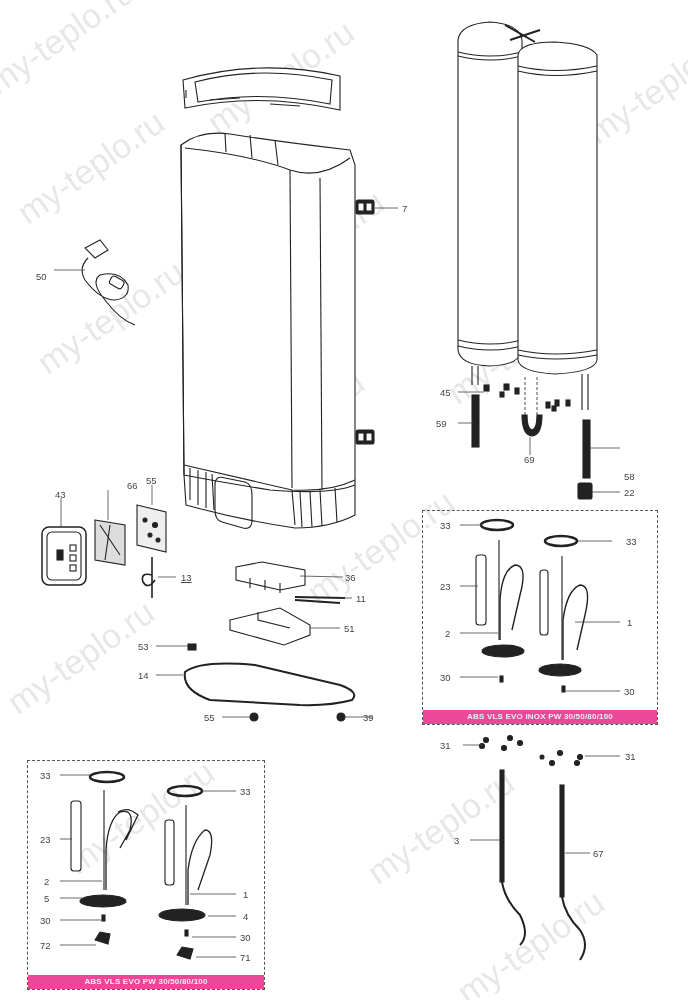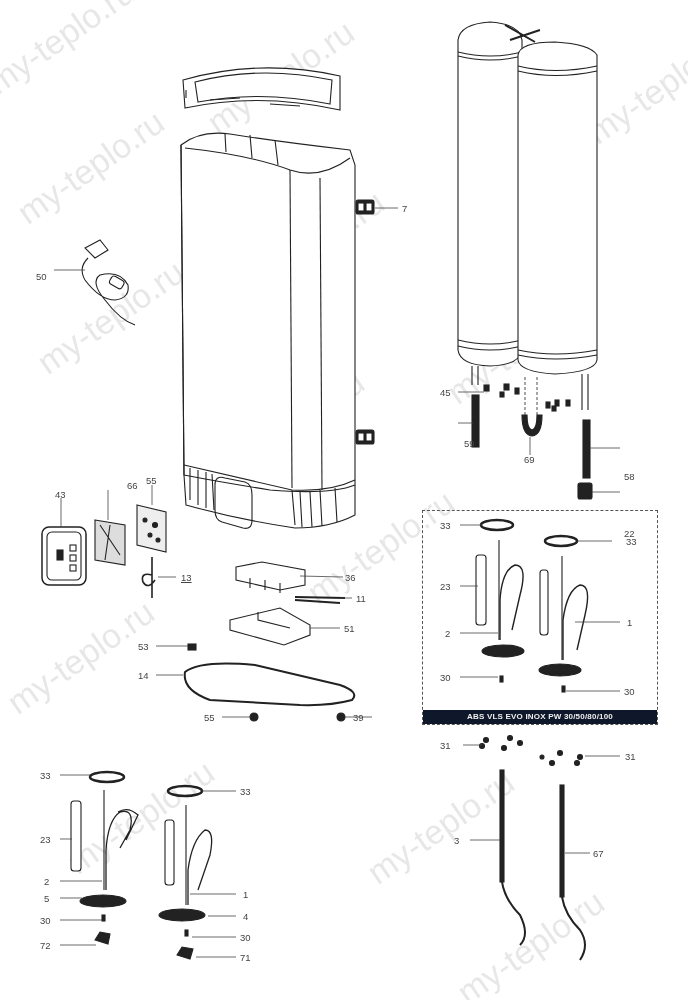--- a/index.html
+++ b/index.html
@@ -1,21 +1,21 @@
 <!DOCTYPE html>
 <html><head>
 <meta charset="utf-8">
 <style>
   html, body { margin: 0; padding: 0; background: #ffffff; }
   body { width: 688px; height: 1000px; position: relative; overflow: hidden;
          font-family: "Liberation Sans", sans-serif; color: #333; }
   #diagram { position: absolute; left: 0; top: 0; width: 688px; height: 1000px; }
   .lbl { position: absolute; font-size: 9.5px; color: #444; font-family: "Liberation Sans", sans-serif; line-height: 10px; }
   .box { position: absolute; border: 1px dashed #555; box-sizing: border-box; }
-  .banner { position: absolute; left: 0; right: 0; bottom: 0; height: 14px; background: #0f172a;
+  .banner { position: absolute; left: 0; right: 0; bottom: 0; height: 14px; background: #ec4899;
             color: #eee; font-size: 8px; font-weight: bold; text-align: center; line-height: 14px; letter-spacing: 0.2px; }
   .wm { position: absolute; font-size: 34px; color: rgba(170,170,170,0.28); transform: rotate(-35deg);
         transform-origin: left top; white-space: nowrap; font-family: "Liberation Sans", sans-serif; pointer-events: none; }
 </style>
 </head>
 <body>
 
 <div id="diagram">
 
   <div class="wm" style="left:-20px;top:70px;">my-teplo.ru</div>
@@ -208,47 +208,50 @@
       <rect x="560" y="785" width="4" height="112"></rect>
       <path d="M502,882 Q505,900 520,915 Q530,935 520,945" stroke="#222" stroke-width="2" fill="none"></path>
       <path d="M562,897 Q565,915 580,930 Q590,945 580,960" stroke="#222" stroke-width="2" fill="none"></path>
       <path d="M463,745 L482,745 M585,756 L620,756 M470,840 L500,840 M565,853 L590,853" stroke="#444" stroke-width="0.8" fill="none"></path>
     </g>
   </svg>
 
   <span class="lbl" style="left:402px;top:204px;">7</span>
   <span class="lbl" style="left:36px;top:266px;margin-top:6px;">50</span>
   <span class="lbl" style="left:440px;top:388px;">45</span>
-  <span class="lbl" style="left:464px;top:419px;margin-top:20px;">59</span>
+  <span class="lbl" style="left:436px;top:419px;">59</span>
   <span class="lbl" style="left:524px;top:455px;">69</span>
   <span class="lbl" style="left:624px;top:444px;margin-top:28px;">58</span>
-  <span class="lbl" style="left:624px;top:488px;margin-top:41px;">22</span>
+  <span class="lbl" style="left:624px;top:488px;">22</span>
   <span class="lbl" style="left:55px;top:490px;">43</span>
   <span class="lbl" style="left:103px;top:481px;margin-left:24px;">66</span>
   <span class="lbl" style="left:146px;top:476px;">55</span>
   <span class="lbl" style="left:181px;top:573px;text-decoration:underline;">13</span>
   <span class="lbl" style="left:345px;top:573px;">36</span>
   <span class="lbl" style="left:356px;top:594px;">11</span>
   <span class="lbl" style="left:344px;top:624px;">51</span>
   <span class="lbl" style="left:138px;top:642px;">53</span>
   <span class="lbl" style="left:138px;top:671px;">14</span>
   <span class="lbl" style="left:204px;top:713px;">55</span>
-  <span class="lbl" style="left:353px;top:713px;">39</span>
+  <span class="lbl" style="left:363px;top:713px;">39</span>
 
   <div class="box" style="left:422px;top:510px;width:236px;height:215px;">
     <div class="banner">ABS VLS EVO INOX PW 30/50/80/100</div>
   </div>
   <span class="lbl" style="left:440px;top:521px;">33</span>
   <span class="lbl" style="left:626px;top:537px;">33</span>
   <span class="lbl" style="left:440px;top:582px;">23</span>
   <span class="lbl" style="left:445px;top:629px;">2</span>
   <span class="lbl" style="left:627px;top:618px;">1</span>
   <span class="lbl" style="left:440px;top:673px;">30</span>
   <span class="lbl" style="left:624px;top:687px;">30</span>
 
+  <div class="box" style="left:27px;top:760px;width:238px;height:230px;">
+    <div class="banner">ABS VLS EVO PW 30/50/80/100</div>
+  </div>
   <span class="lbl" style="left:40px;top:771px;">33</span>
   <span class="lbl" style="left:240px;top:787px;">33</span>
   <span class="lbl" style="left:40px;top:835px;">23</span>
   <span class="lbl" style="left:44px;top:877px;">2</span>
   <span class="lbl" style="left:44px;top:894px;">5</span>
   <span class="lbl" style="left:243px;top:890px;">1</span>
   <span class="lbl" style="left:243px;top:912px;">4</span>
   <span class="lbl" style="left:40px;top:916px;">30</span>
   <span class="lbl" style="left:240px;top:933px;">30</span>
   <span class="lbl" style="left:40px;top:941px;">72</span>

